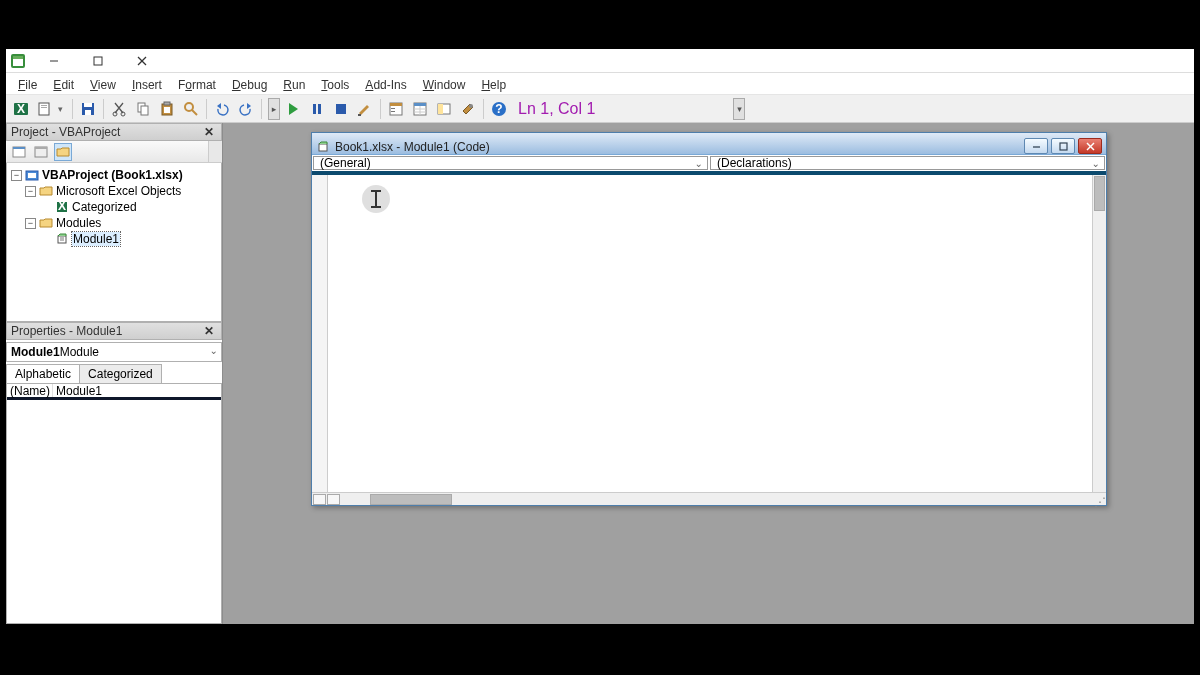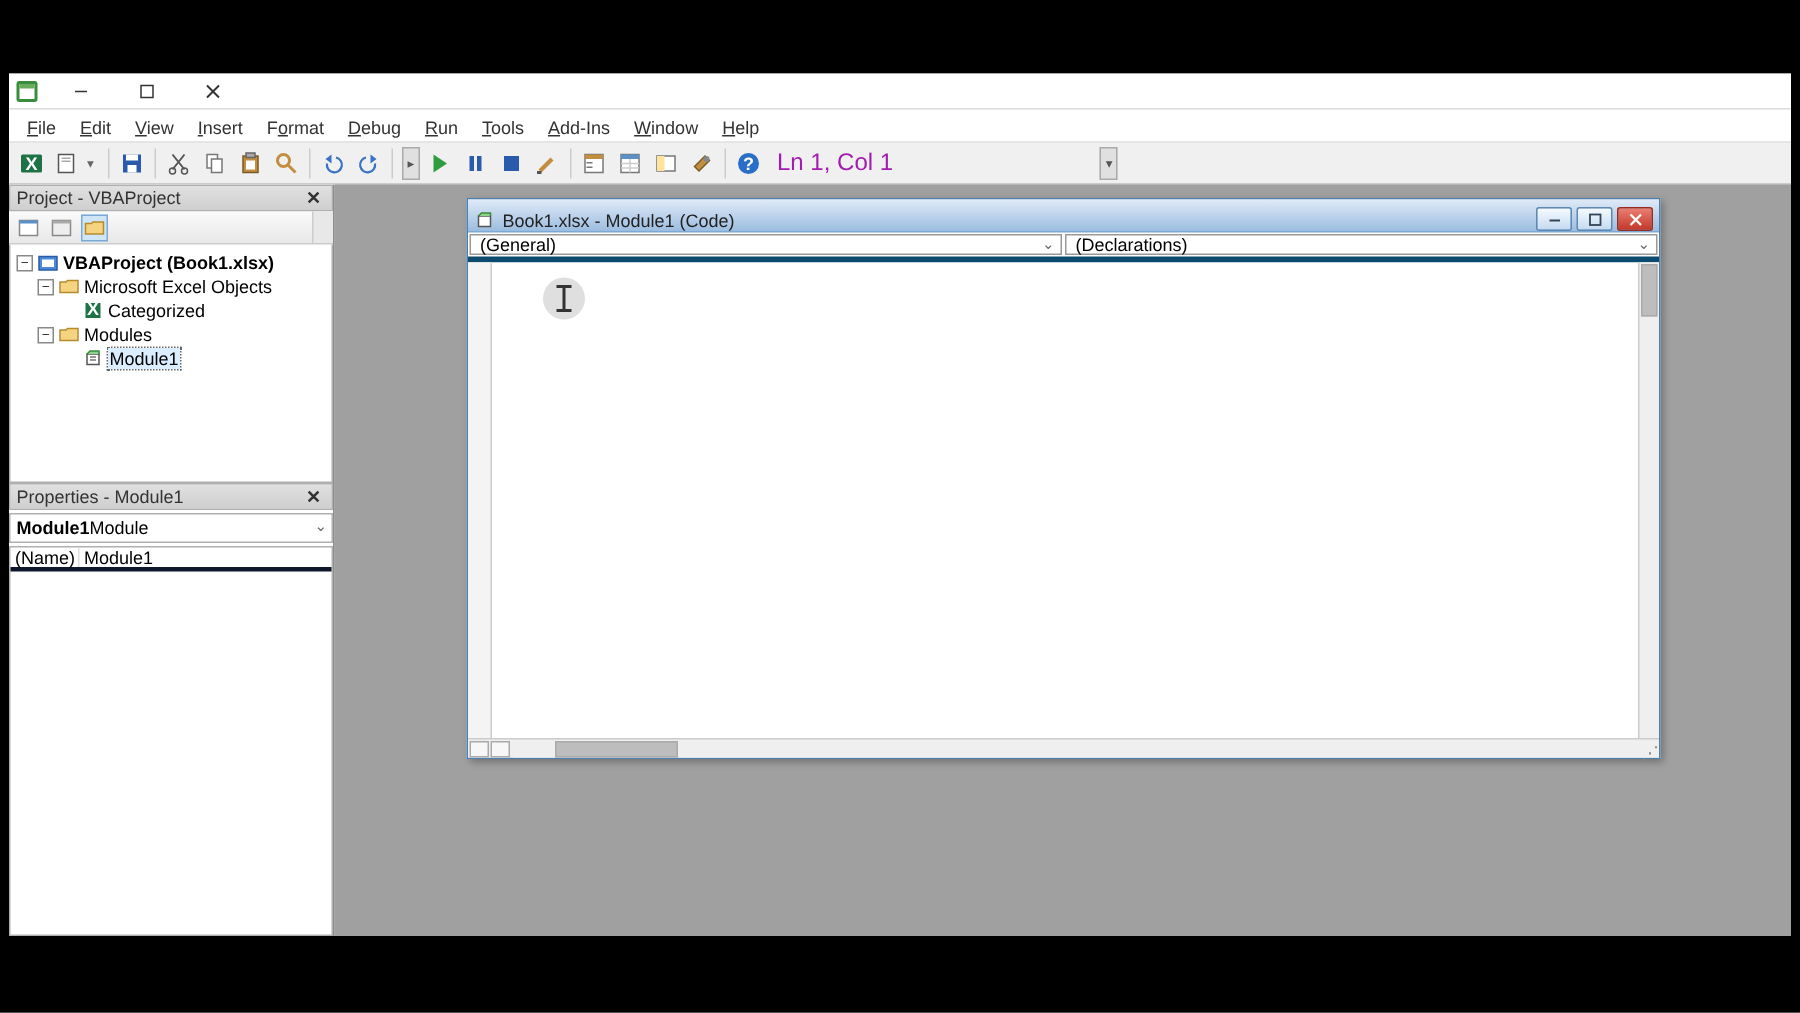--- a/index.html
+++ b/index.html
@@ -350,20 +350,24 @@
       <div class="props-panel">
         <div class="panel-header">
           <span>Properties - Module1</span>
           <span class="close-x">✕</span>
         </div>
         <div class="props-combo">
           <b>Module1</b>
           <span> Module</span>
           <span class="chev">⌄</span>
         </div>
+        <div class="props-tabs">
+          <span class="tab">Alphabetic</span>
+          <span class="tab inactive">Categorized</span>
+        </div>
         <div class="props-grid">
           <div class="props-row">
             <span class="pname">(Name)</span>
             <span class="pval">Module1</span>
           </div>
         </div>
       </div>
     </div>
 
     <div class="workspace">

